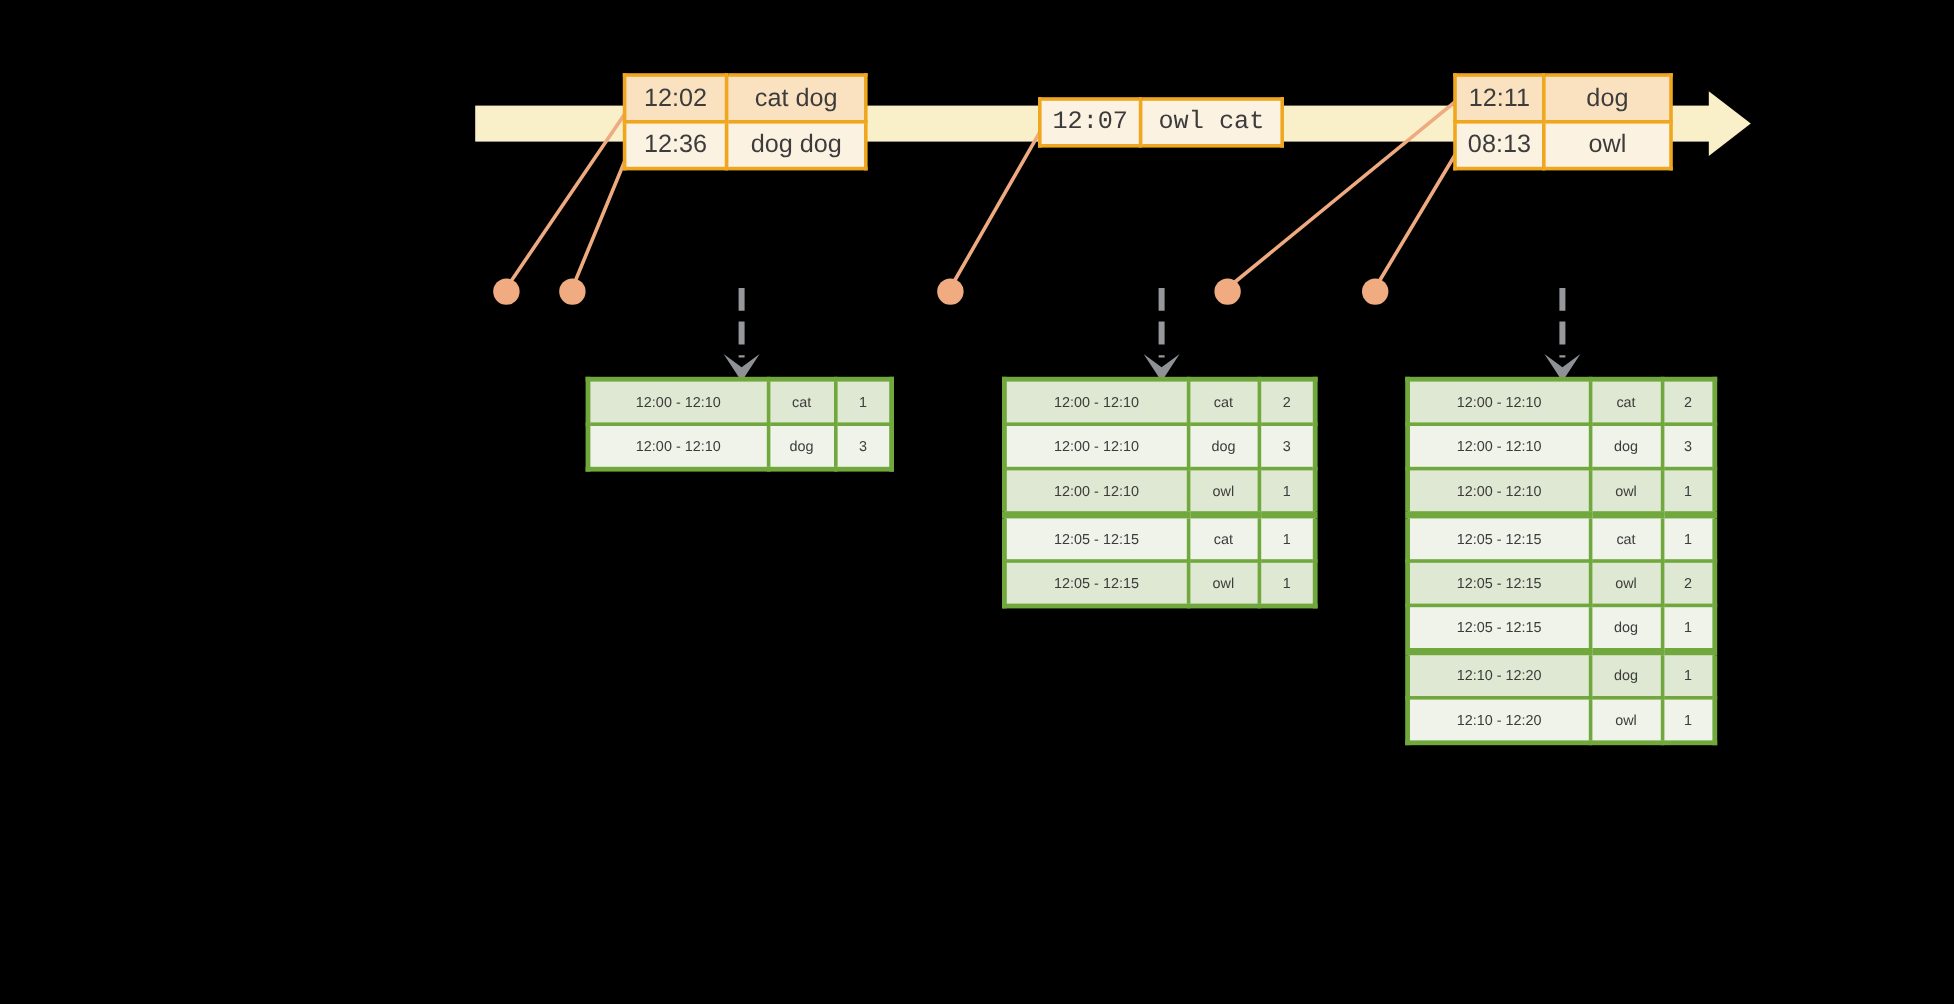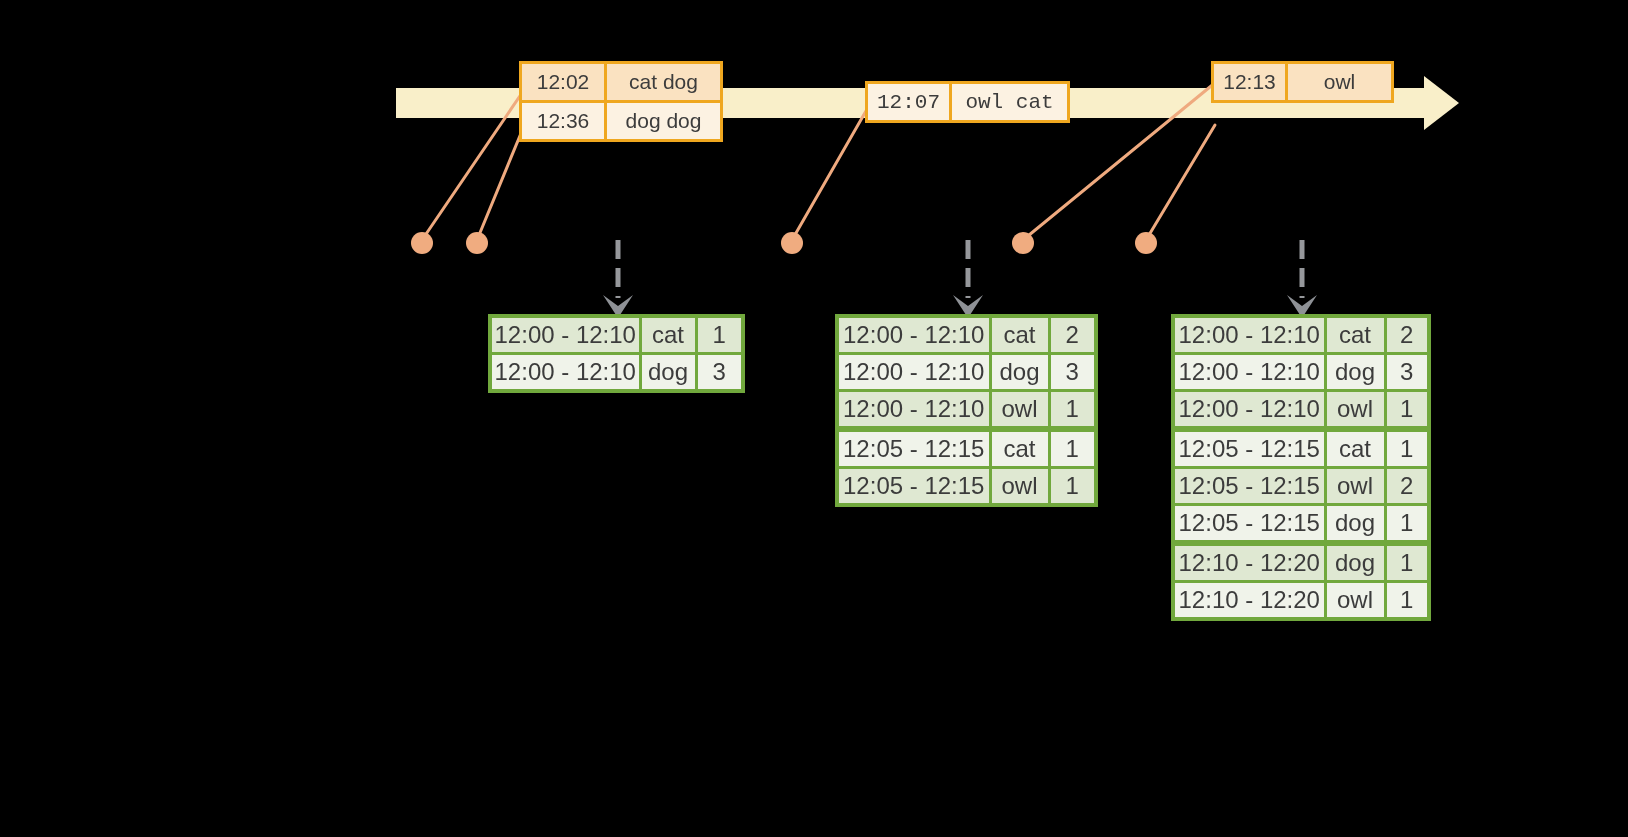--- a/index.html
+++ b/index.html
@@ -2,21 +2,21 @@
 <html><head>
 <meta charset="utf-8">
 <style>
   html,body{margin:0;padding:0;background:#000;}
   #stage{position:relative;width:1628px;height:837px;background:#000;overflow:hidden;
          font-family:"Liberation Sans", sans-serif;color:#3c3c3c;}
   #gfx{position:absolute;left:0;top:0;width:1628px;height:837px;}
 
   .tbl{position:absolute;border-collapse:collapse;table-layout:fixed;}
   .tbl td{text-align:center;vertical-align:middle;white-space:nowrap;
-          font-size:24px;color:#3c3c3c;padding:0;}
+          font-size:12px;color:#3c3c3c;padding:0;}
 
   
   .orange{border:3px solid #efa71f;}
   .orange td{border:3px solid #efa71f;height:36px;font-size:21px;}
   .orange tr:nth-child(odd) td{background:#fae2c1;}
   .orange tr:nth-child(even) td{background:#fcf2e2;}
   .orange.single tr td{background:#fcf2e2;}
 
   
   .green{border:4px solid #71a83d;}
@@ -93,21 +93,25 @@
       </tbody>
   </table>
 
   <table class="tbl orange" style="left:1211px;top:61px;">
     <colgroup>
         <col style="width:74px">
         <col style="width:106px">
       </colgroup>
     <tbody>
         <tr>
-          <td>12:13</td>
+          <td>12:11</td>
+          <td>dog</td>
+        </tr>
+        <tr>
+          <td>08:13</td>
           <td>owl</td>
         </tr>
       </tbody>
   </table>
 
   <table class="tbl green" style="left:488px;top:314px;">
     <colgroup>
         <col style="width:150px">
         <col style="width:56px">
         <col style="width:47px">

